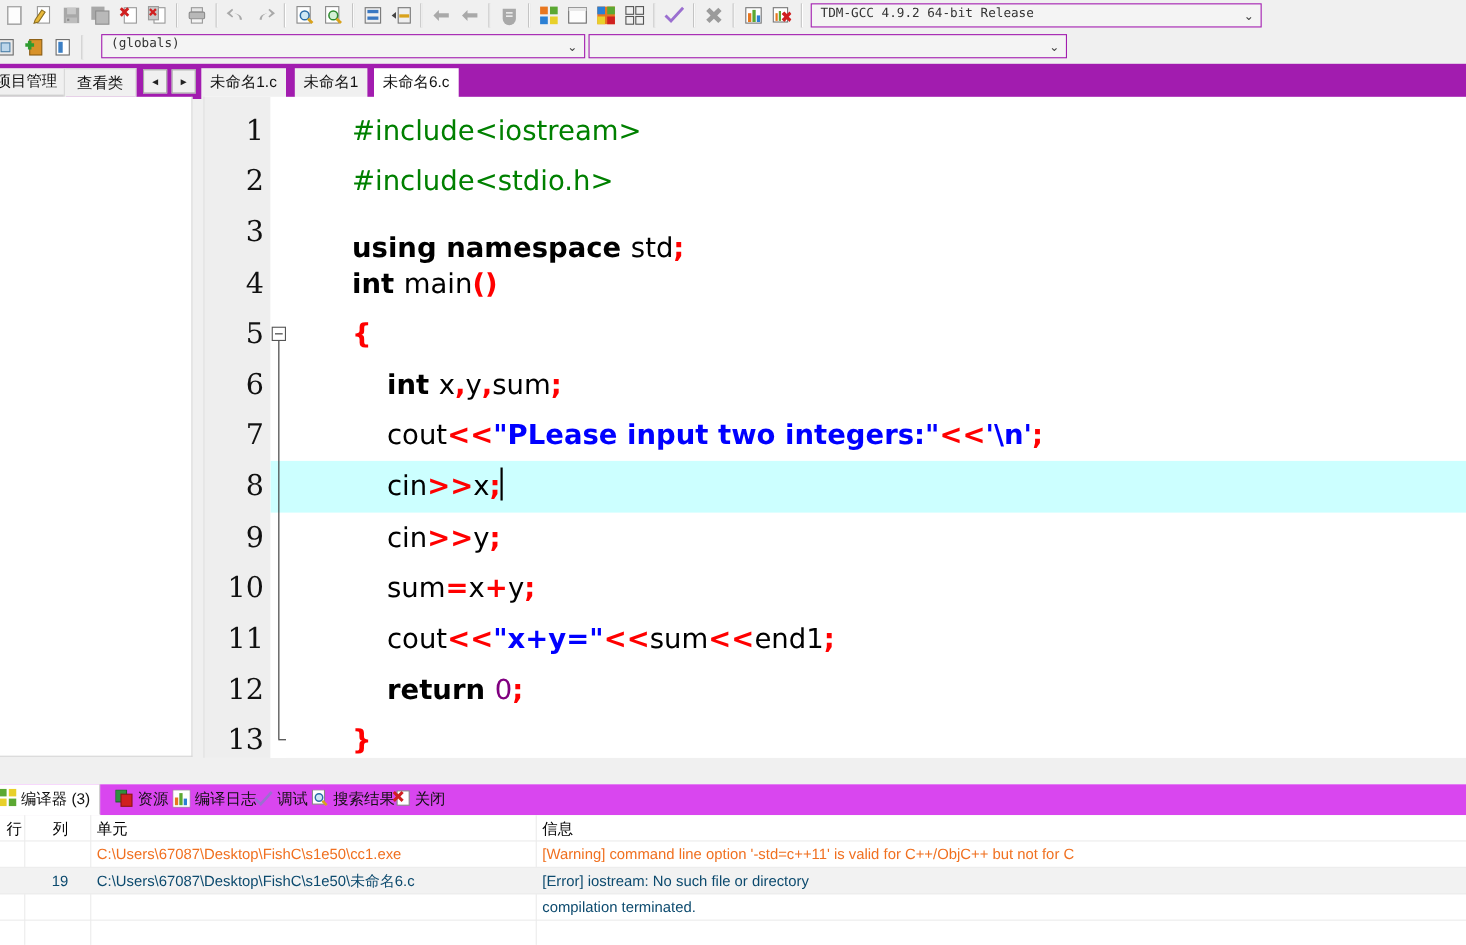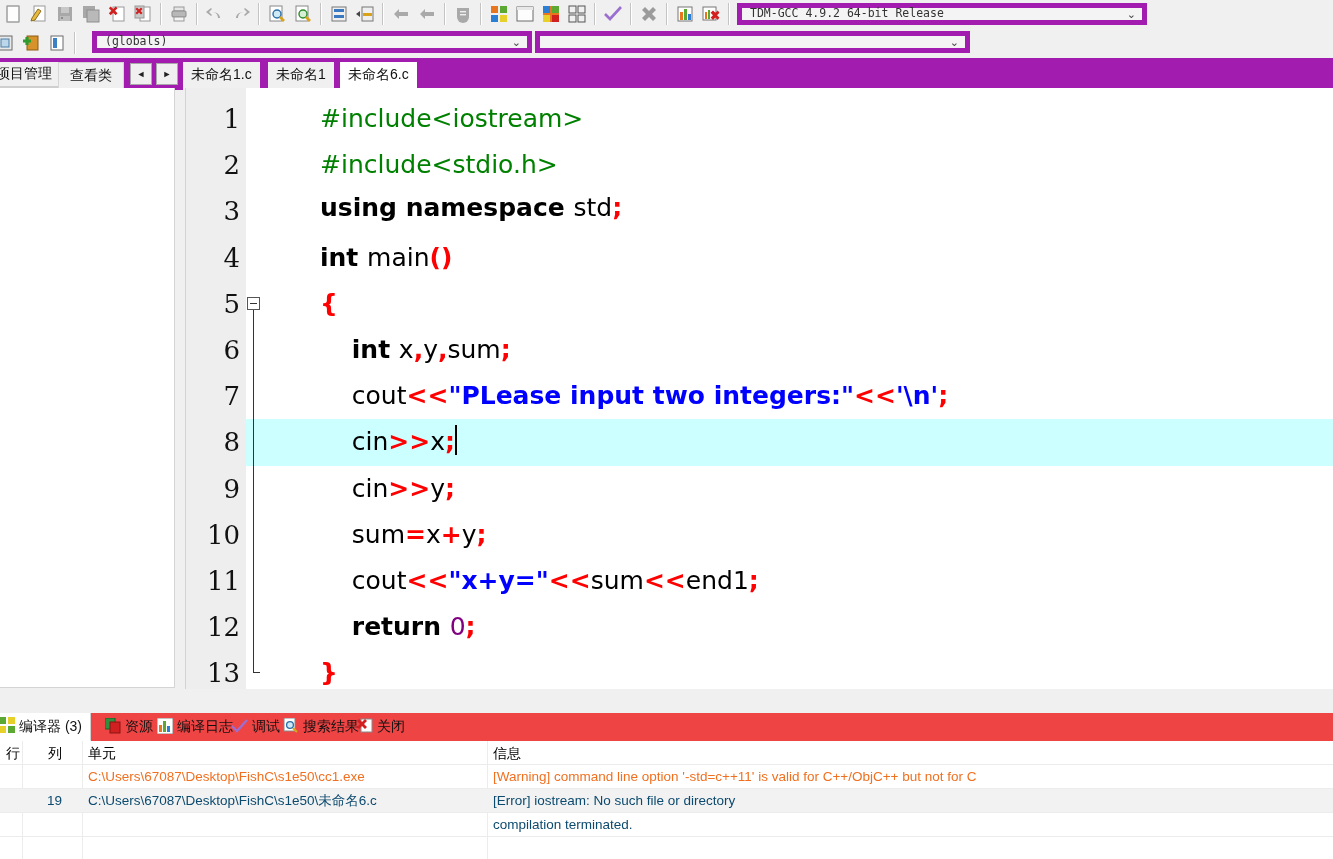--- a/index.html
+++ b/index.html
@@ -18,22 +18,22 @@
   #toolbar-second{top:28px;height:30px;width:1333px;}
 
   .tgroup{display:flex;align-items:center;height:26px;}
   .tsep{width:1px;height:22px;background:#c4c4c4;margin:0 4px;border-right:1px solid #fff;}
   .tbtn{width:26px;height:24px;display:flex;align-items:center;justify-content:center;
         position:relative;}
   .tbtn svg{display:block;}
 
   
   .combo{
-    box-sizing:border-box;height:22px;border:5px solid #a21caf;background:#f4f4f4;
-    display:flex;align-items:flex-end;position:relative;
+    box-sizing:border-box;height:22px;border:1px solid #a21caf;background:#f4f4f4;
+    display:flex;align-items:flex-start;position:relative;
   }
   .combo .ctext{
     padding-left:8px;font-family:"DejaVu Sans Mono","Liberation Mono",monospace;
     font-size:11.5px;color:#333;white-space:nowrap;overflow:hidden;
   }
   .combo .carrow{
     position:absolute;right:6px;top:0;bottom:0;display:flex;align-items:center;
     color:#444;font-size:11px;
   }
   #compiler-combo{position:absolute;left:737px;top:3px;width:410px;}
@@ -114,21 +114,21 @@
     content:"";position:absolute;left:2px;right:2px;top:5px;height:1px;background:#333;
   }
   .foldline{position:absolute;left:67px;width:1px;background:#333;}
   .foldend{position:absolute;left:67px;width:7px;height:1px;background:#333;}
 
   
   #bottom-panel{
     position:absolute;left:0;top:713px;width:1333px;height:146px;background:#ffffff;
   }
   #btab-strip{
-    position:absolute;left:0;top:0;width:1333px;height:28px;background:#ef4444;
+    position:absolute;left:0;top:0;width:1333px;height:28px;background:#d946ef;
     border-bottom:1px solid #d0d0d0;
     text-align:right;
   }
   .btab{
     position:absolute;top:0;height:28px;box-sizing:border-box;
     display:flex;align-items:center;gap:4px;padding:0 8px;
     font-size:14px;color:#111;white-space:nowrap;
   }
   .btab.active{background:#ffffff;border:1px solid #d0d0d0;border-bottom:1px solid #fff;border-top:none;}
 
@@ -429,21 +429,21 @@
         <div class="lnum" style="top: 562.4px;">13</div>
       </div>
     <div id="fold-col"></div>
     <div id="code-area">
         <div class="lrow" style="top: 8px;">
           <div class="ltext"><span class="k-pre">#include&lt;iostream&gt;</span></div>
         </div>
         <div class="lrow" style="top: 54.2px;">
           <div class="ltext"><span class="k-pre">#include&lt;stdio.h&gt;</span></div>
         </div>
-        <div class="lrow" style="top: 97px;">
+        <div class="lrow" style="top: 115px;">
           <div class="ltext"><span class="k-kw">using namespace </span><span class="k-id">std</span><span class="k-op">;</span></div>
         </div>
         <div class="lrow" style="top: 146.6px;">
           <div class="ltext"><span class="k-kw">int </span><span class="k-id">main</span><span class="k-op">()</span></div>
         </div>
         <div class="lrow" style="top: 192.8px;">
           <div class="ltext"><span class="k-op">{</span></div>
         </div>
         <div class="lrow" style="top: 239px;">
           <div class="ltext"><span class="k-id">    </span><span class="k-kw">int </span><span class="k-id">x</span><span class="k-op">,</span><span class="k-id">y</span><span class="k-op">,</span><span class="k-id">sum</span><span class="k-op">;</span></div>

